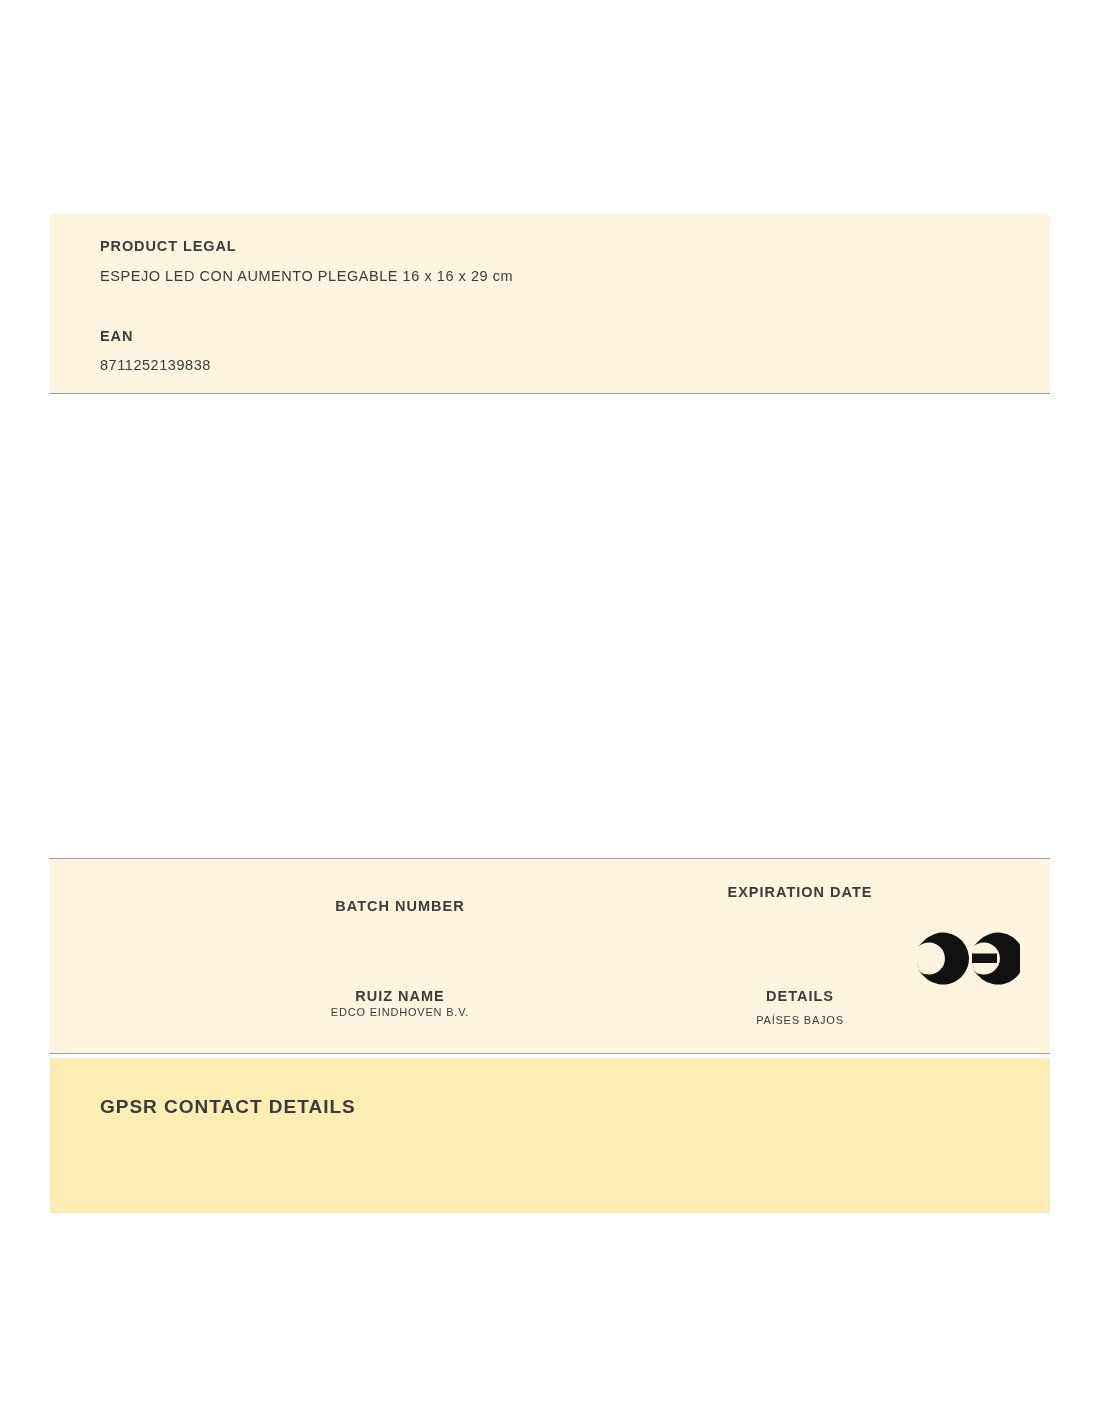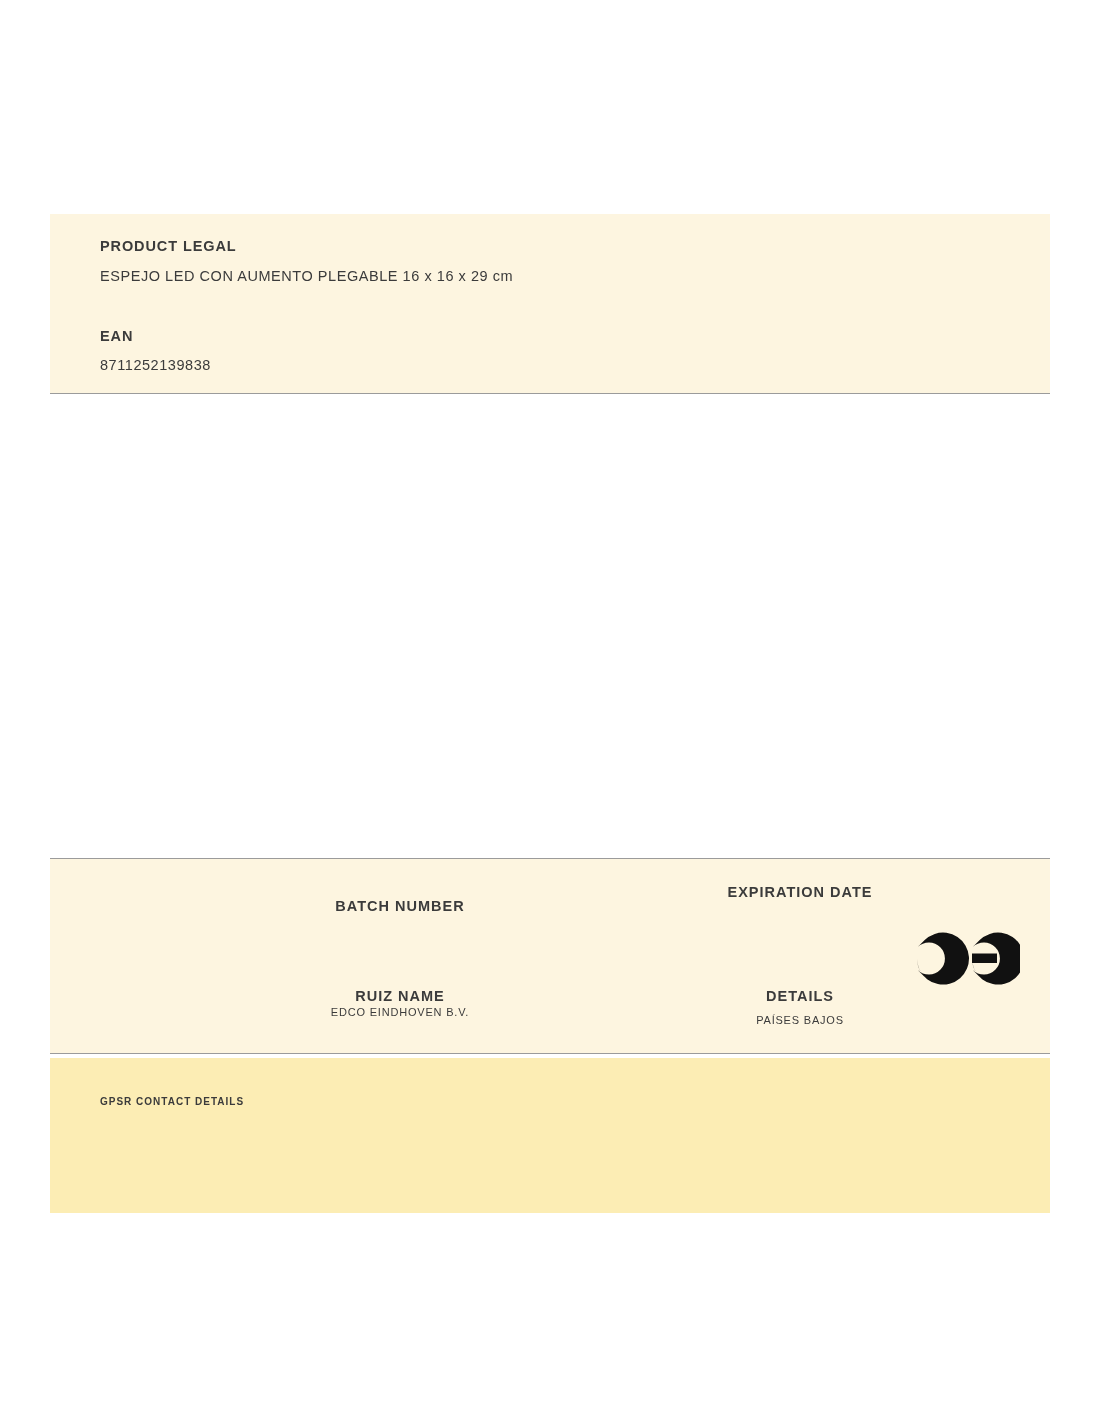--- a/index.html
+++ b/index.html
@@ -104,21 +104,21 @@
     top: 1058px;
     width: 1000px;
     height: 155px;
     background: #fcedb4;
     box-sizing: border-box;
   }
   .gpsr-label {
     position: absolute;
     left: 50px;
     top: 38px;
-    font-size: 10px;
+    font-size: 19px;
     font-weight: bold;
     letter-spacing: 1.0px;
     color: #3b3b3b;
   }
   .gpsr-lines {
     position: absolute;
     right: 48px;
     top: 38px;
     width: 700px;
     text-align: right;

